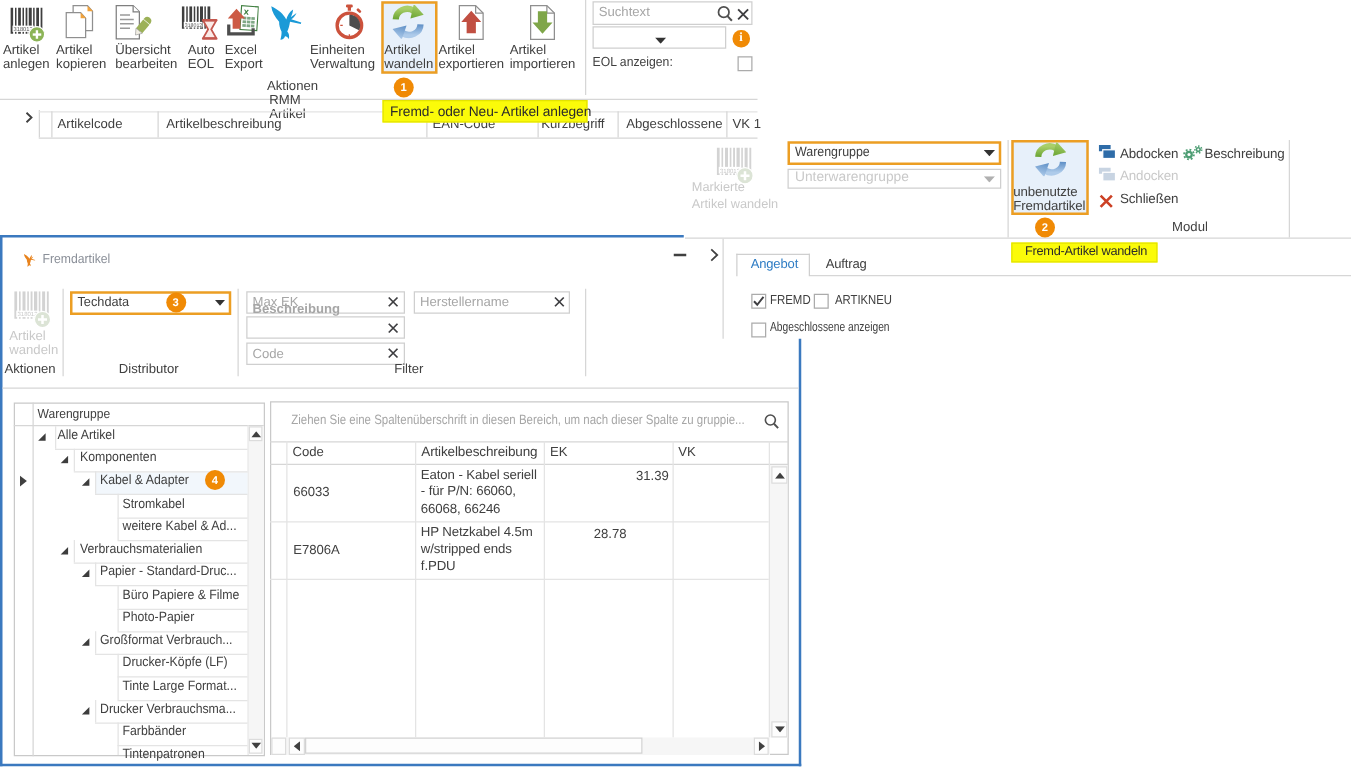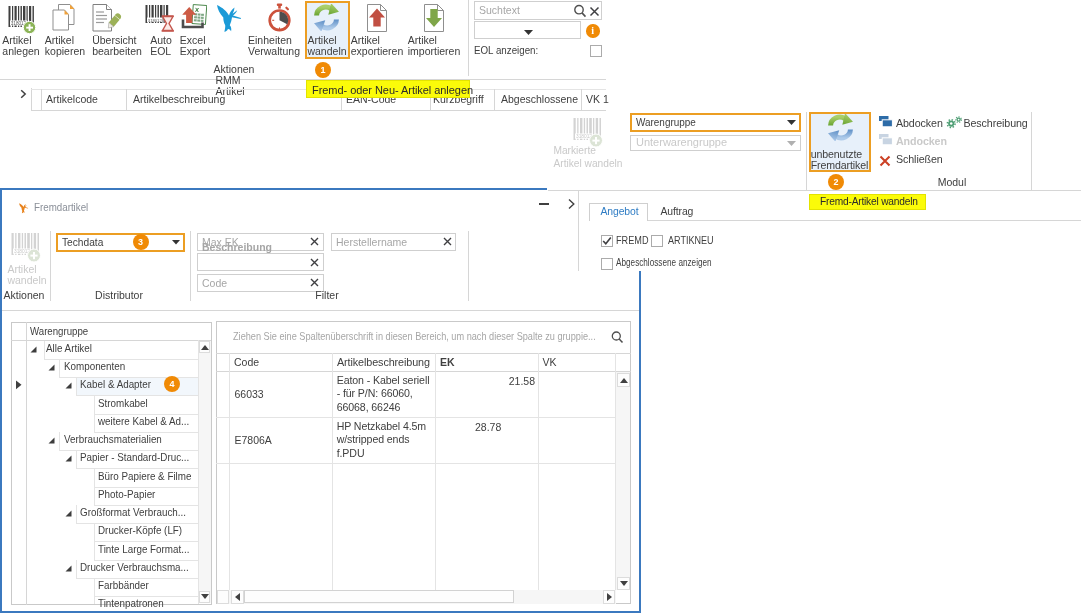--- a/index.html
+++ b/index.html
@@ -79,21 +79,21 @@
   <div style="position:absolute;left:630px;top:112.5px;width:171px;height:19px;border:2px solid #EC9E23;background:#fff;box-sizing:border-box;"></div>
   <div class="t" style="left:636px;top:117px;font-size:10.8px;transform:scaleX(0.92);transform-origin:0 0;">Warengruppe</div>
   <div class="box" style="left:630px;top:134.5px;width:171px;height:16px;"></div>
   <div class="t g" style="left:636px;top:136.5px;font-size:11px;color:#c9c9c9;">Unterwarengruppe</div>
 
   <div style="position:absolute;left:809px;top:112px;width:61.5px;height:60px;border:2px solid #EC9E23;background:#E7F0FA;box-sizing:border-box;"></div>
   <div class="t ct" style="left:839.5px;top:148.5px;font-size:10.6px;line-height:11.4px;letter-spacing:-0.1px;">unbenutzte<br>Fremdartikel</div>
   <div class="badge" style="left:828px;top:173.5px;">2</div>
   <div class="t" style="left:896px;top:117.5px;font-size:10.7px;letter-spacing:-0.1px;">Abdocken</div>
   <div class="t" style="left:963.5px;top:117.5px;font-size:10.7px;letter-spacing:-0.1px;">Beschreibung</div>
-  <div class="t dis" style="left:896px;top:136px;font-size:10.7px;letter-spacing:-0.1px;font-weight:bold;">Andocken</div>
+  <div class="t dis" style="left:896px;top:136px;font-size:10.7px;letter-spacing:-0.1px;">Andocken</div>
   <div class="t" style="left:896px;top:154px;font-size:10.7px;letter-spacing:-0.1px;">Schließen</div>
   <div class="t ct" style="left:952px;top:176.5px;">Modul</div>
 </div>
 
 <div style="position:absolute;left:306px;top:80px;width:164px;height:18px;background:#FBFB09;border:1px solid #e3e300;box-sizing:border-box;"></div>
 <div class="t" style="left:312px;top:84.5px;color:#2b2b2b;font-size:11px;letter-spacing:-0.05px;">Fremd- oder Neu- Artikel anlegen</div>
 <div style="position:absolute;left:809px;top:194px;width:117px;height:16px;background:#FBFB09;border:1px solid #e3e300;box-sizing:border-box;"></div>
 <div class="t" style="left:820px;top:197px;color:#2b2b2b;font-size:10.2px;letter-spacing:-0.2px;">Fremd-Artikel wandeln</div>
 
 <div id="rightpanel">
@@ -231,28 +231,28 @@
 
   <div class="ln" style="left:216px;top:353px;width:415px;height:1px;"></div>
   <div class="ln" style="left:216px;top:371px;width:415px;height:1px;"></div>
   <div class="lnl" style="left:229px;top:353px;width:1px;height:237px;"></div>
   <div class="lnl" style="left:332px;top:353px;width:1px;height:237px;"></div>
   <div class="lnl" style="left:435px;top:353px;width:1px;height:237px;"></div>
   <div class="lnl" style="left:537.7px;top:353px;width:1px;height:237px;"></div>
   <div class="lnl" style="left:615.3px;top:353px;width:1px;height:237px;"></div>
   <div class="t" style="left:234px;top:357px;">Code</div>
   <div class="t" style="left:337px;top:357px;font-size:10.8px;letter-spacing:-0.1px;">Artikelbeschreibung</div>
-  <div class="t" style="left:440px;top:357px;font-weight:bold;">EK</div>
+  <div class="t" style="left:440px;top:357px;">EK</div>
   <div class="t" style="left:542.5px;top:357px;">VK</div>
 
   <div class="lnl" style="left:216px;top:417px;width:399px;height:1px;"></div>
   <div class="lnl" style="left:216px;top:463px;width:399px;height:1px;"></div>
   <div class="t" style="left:234.5px;top:389px;text-align:right;">66033</div>
   <div class="t" style="left:336.7px;top:373.5px;font-size:10.6px;line-height:13.6px;letter-spacing:-0.1px;">Eaton - Kabel seriell<br>- für P/N: 66060,<br>66068, 66246</div>
-  <div class="t" style="left:475px;top:376px;width:60px;text-align:right;">21.58</div>
+  <div class="t" style="left:475px;top:376px;width:60px;text-align:right;">31.39</div>
   <div class="t" style="left:234.5px;top:435px;">E7806A</div>
   <div class="t" style="left:336.7px;top:419.5px;font-size:10.6px;line-height:13.6px;letter-spacing:-0.1px;">HP Netzkabel 4.5m<br>w/stripped ends<br>f.PDU</div>
   <div class="t" style="left:475px;top:422px;width:60px;text-align:left;">28.78</div>
 
   <div style="position:absolute;left:616px;top:372px;width:14px;height:218px;background:#f6f6f6;"></div>
   <div style="position:absolute;left:216.5px;top:590px;width:399px;height:13.6px;background:#f6f6f6;"></div>
   <div class="sbtn" style="left:616.5px;top:373px;width:13.5px;height:14px;"></div>
   <div class="sbtn" style="left:616.5px;top:576.5px;width:13.5px;height:13.5px;"></div>
   <div class="sbtn" style="left:216.7px;top:590px;width:12.7px;height:13.6px;"></div>
   <div class="sbtn" style="left:231px;top:590px;width:12.6px;height:13.6px;"></div>

